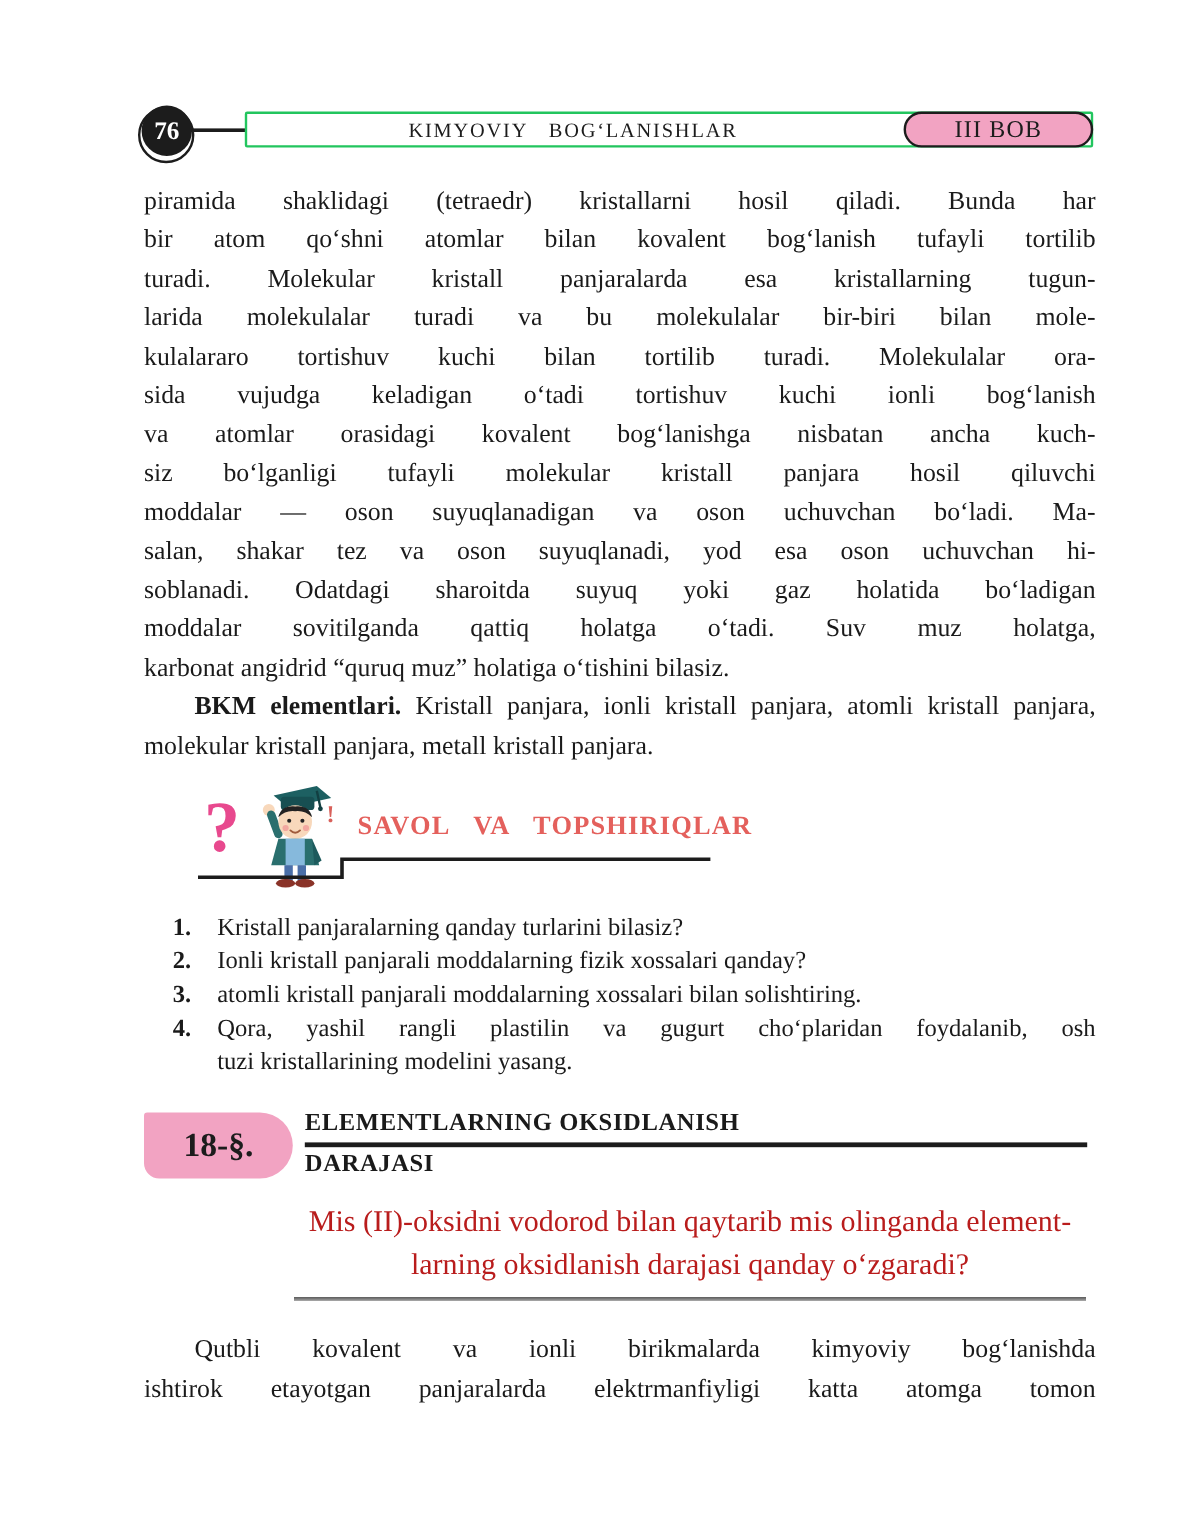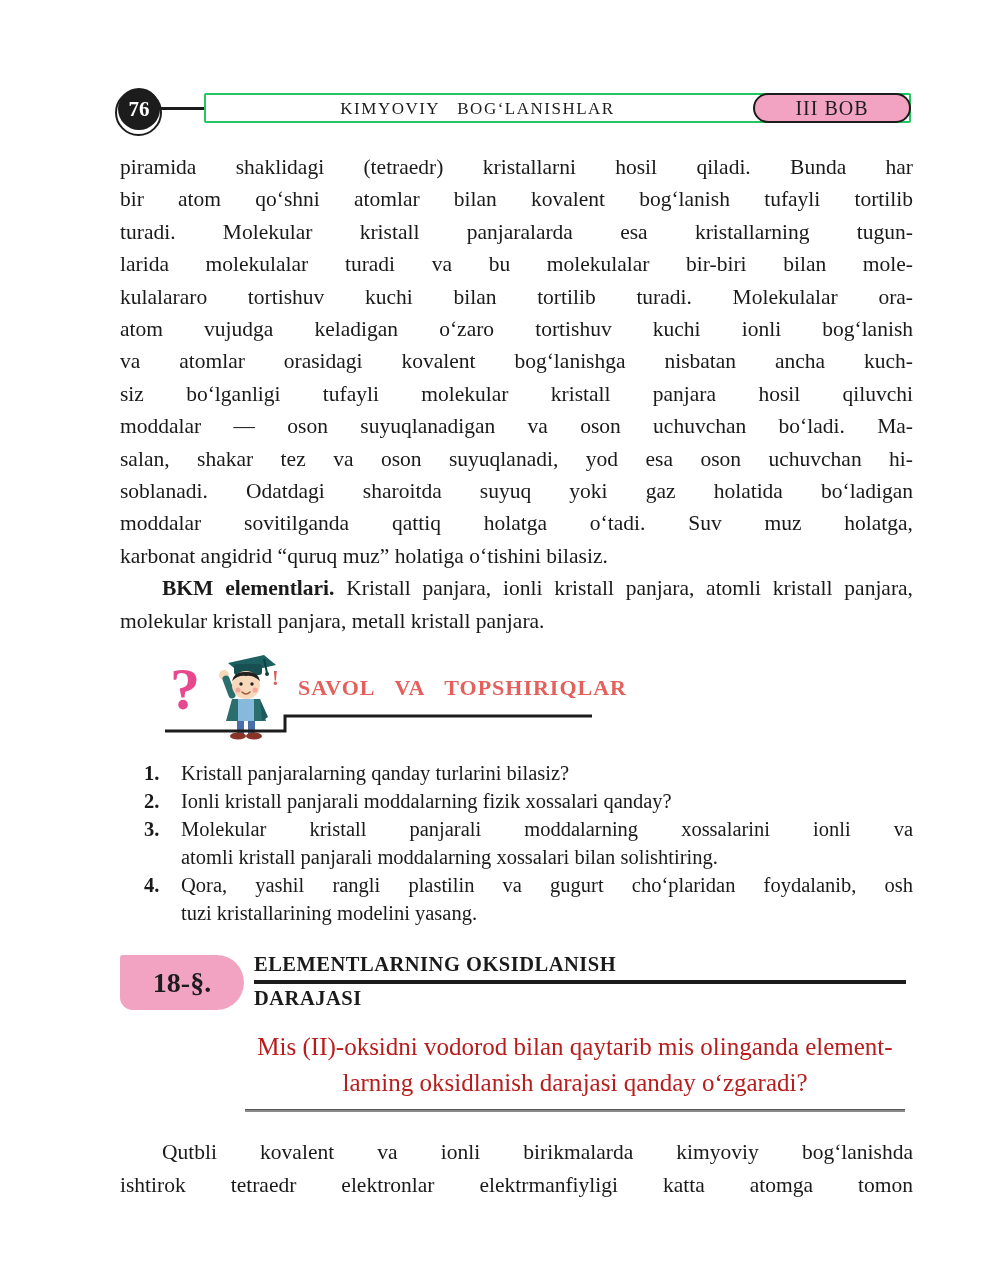--- a/index.html
+++ b/index.html
@@ -99,21 +99,21 @@
   </div>
 
   <div class="content">
 
     <div class="para1">
         <div class="tline just">piramida shaklidagi (tetraedr) kristallarni hosil qiladi. Bunda har</div>
         <div class="tline just">bir atom qo‘shni atomlar bilan kovalent bog‘lanish tufayli tortilib</div>
         <div class="tline just">turadi. Molekular kristall panjaralarda esa kristallarning tugun-</div>
         <div class="tline just">larida molekulalar turadi va bu molekulalar bir-biri bilan mole-</div>
         <div class="tline just">kulalararo tortishuv kuchi bilan tortilib turadi. Molekulalar ora-</div>
-        <div class="tline just">atom vujudga keladigan o‘zaro tortishuv kuchi ionli bog‘lanish</div>
+        <div class="tline just">sida vujudga keladigan o‘tadi tortishuv kuchi ionli bog‘lanish</div>
         <div class="tline just">va atomlar orasidagi kovalent bog‘lanishga nisbatan ancha kuch-</div>
         <div class="tline just">siz bo‘lganligi tufayli molekular kristall panjara hosil qiluvchi</div>
         <div class="tline just">moddalar — oson suyuqlanadigan va oson uchuvchan bo‘ladi. Ma-</div>
         <div class="tline just">salan, shakar tez va oson suyuqlanadi, yod esa oson uchuvchan hi-</div>
         <div class="tline just">soblanadi. Odatdagi sharoitda suyuq yoki gaz holatida bo‘ladigan</div>
         <div class="tline just">moddalar sovitilganda qattiq holatga o‘tadi. Suv muz holatga,</div>
         <div class="tline">karbonat angidrid “quruq muz” holatiga o‘tishini bilasiz.</div>
       </div>
 
     <p class="bkm"><b>BKM elementlari.</b><span> Kristall panjara, ionli kristall panjara, atomli kristall panjara, molekular kristall panjara, metall kristall panjara.</span></p>
@@ -168,21 +168,20 @@
         </li>
         <li>
           <span class="qnum">2.</span>
           <div class="qtext">
             <div class="tline">Ionli kristall panjarali moddalarning fizik xossalari qanday?</div>
           </div>
         </li>
         <li>
           <span class="qnum">3.</span>
           <div class="qtext">
-            <div class="tline just">Molekular kristall panjarali moddalarning xossalarini ionli va</div>
             <div class="tline">atomli kristall panjarali moddalarning xossalari bilan solishtiring.</div>
           </div>
         </li>
         <li>
           <span class="qnum">4.</span>
           <div class="qtext">
             <div class="tline just">Qora, yashil rangli plastilin va gugurt cho‘plaridan foydalanib, osh</div>
             <div class="tline">tuzi kristallarining modelini yasang.</div>
           </div>
         </li>
@@ -198,17 +197,17 @@
     </div>
 
     <div class="magenta">
         <div class="tline ctr">Mis (II)-oksidni vodorod bilan qaytarib mis olinganda element-</div>
         <div class="tline ctr">larning oksidlanish darajasi qanday o‘zgaradi?</div>
       </div>
     <div class="gray-rule"></div>
 
     <div class="para1 closing">
         <div class="tline just indent">Qutbli kovalent va ionli birikmalarda kimyoviy bog‘lanishda</div>
-        <div class="tline just">ishtirok tetraedr elektronlar elektrmanfiyligi katta atomga tomon</div>
+        <div class="tline just">ishtirok etayotgan panjaralarda elektrmanfiyligi katta atomga tomon</div>
       </div>
 
   </div>
 </div>
 
 </body></html>

